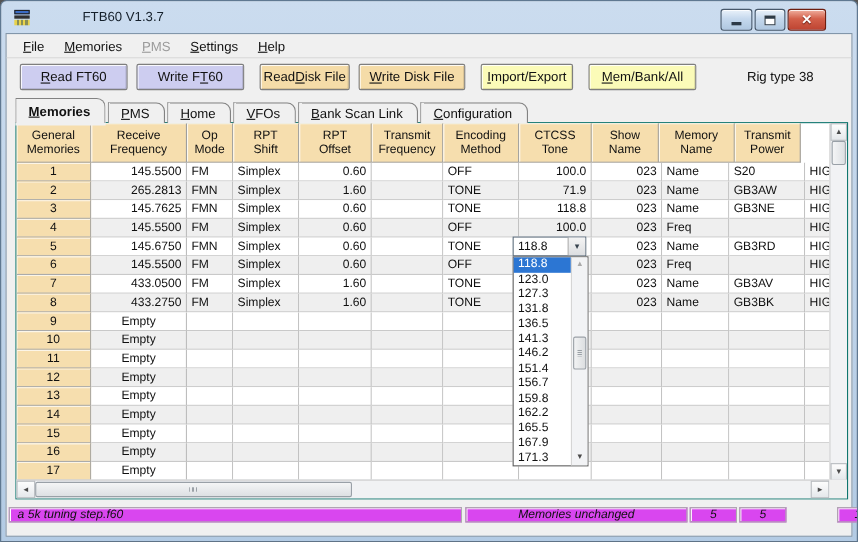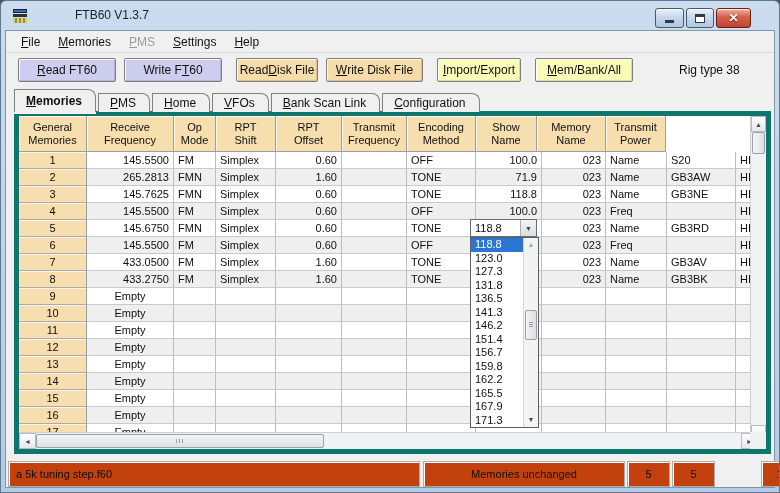--- a/index.html
+++ b/index.html
@@ -37,21 +37,21 @@
   .tbtn.lavender{background:#CDCDF0;} .tbtn.wheat{background:#F5DCA8;} .tbtn.yellow{background:#FBFBB8;}
   .rig-label{font-size:12px;color:#111;}
   
   .tabs{position:absolute;left:8px;top:58px;height:23px;display:flex;align-items:flex-end;z-index:3;}
   .tab{position:relative;height:19px;padding:2px 13px 0 11px;font-size:12px;color:#111;background:#F0F0F0;
        border:1px solid #828282;border-bottom:none;border-top-right-radius:8px;margin-right:2px;}
   .tab.selected{height:23px;font-weight:bold;padding-top:4px;z-index:4;background:#F0F0F0;
        box-shadow:0 2px 0 #F0F0F0;}
   .tab u{text-decoration:underline;}
   
-  .grid{position:absolute;left:8px;top:80px;width:757px;height:343px;border:5px solid #0f766e;background:#fff;}
+  .grid{position:absolute;left:8px;top:80px;width:757px;height:343px;border:1px solid #0f766e;background:#fff;}
   .grid-cols{position:absolute;left:0;top:0;width:739px;height:325px;overflow:hidden;}
   .hdr-row{display:flex;height:36px;}
   .hdr-cell{flex:none;background:#F6DEAE;border-right:1px solid #9E9E9E;border-bottom:1px solid #9E9E9E;
             box-shadow:inset 1px 1px 0 rgba(255,255,255,.8);display:flex;flex-direction:column;
             align-items:center;justify-content:center;font-size:11px;line-height:13px;color:#101010;overflow:hidden;white-space:nowrap;}
   .g-row{display:flex;height:17px;}
   .g-cell{flex:none;border-right:1px solid #BDBDBD;border-bottom:1px solid #C9C9C9;font-size:11px;
           line-height:16px;color:#101010;overflow:hidden;white-space:nowrap;padding:0 4px;background:#fff;}
   .g-row.alt .g-cell{background:#EFEFEF;}
   .g-cell.rownum{background:#F6DEAE !important;border-right:1px solid #9E9E9E;border-bottom:1px solid #ABABAB;
@@ -87,22 +87,22 @@
   .hscroll{position:absolute;left:0;bottom:0;width:739px;height:17px;background:#F1F2F4;border-top:1px solid #CFCFCF;}
   .hscroll .lt{left:0;top:0;bottom:0;width:17px;line-height:16px;font-size:7px;}
   .hscroll .rt{left:auto;right:0;top:0;bottom:0;width:17px;line-height:16px;font-size:7px;}
   .hthumb{position:absolute;top:1px;bottom:1px;left:17px;width:288px;background:linear-gradient(#F4F5F6,#DDE0E3);
           border:1px solid #99A0A7;border-radius:2px;}
   .hthumb::after{content:"";position:absolute;top:4px;bottom:4px;left:50%;width:8px;margin-left:-4px;
           background:repeating-linear-gradient(90deg,#9AA0A6 0 1px,transparent 1px 3px);}
   .corner{position:absolute;right:0;bottom:0;width:16px;height:17px;background:#F0F0F0;}
   
   .statusbar{position:absolute;left:0;bottom:3px;width:100%;height:24px;}
-  .spanel{position:absolute;top:1px;height:26px;border:1px solid #ACACAC;background:#c2410c;
-          box-shadow:inset 1px 1px 0 #FFF;font-size:11px;color:#101010;display:flex;align-items:center;}
+  .spanel{position:absolute;top:1px;height:14px;border:1px solid #ACACAC;background:#d946ef;
+          box-shadow:inset 1px 1px 0 #FFF;font-size:11px;color:#101010;display:flex;align-items:center;font-style:italic;}
   .spanel.p1{left:2px;width:412px;padding-left:7px;}
   .spanel.p2{left:417px;width:202px;justify-content:center;}
   .spanel.p3{left:621px;width:43px;justify-content:center;}
   .spanel.p4{left:666px;width:43px;justify-content:center;}
   .spanel.p5{left:711px;width:59px;justify-content:center;margin-left:44px;}
 </style>
 </head>
 <body>
 
 <div class="window">
@@ -178,20 +178,24 @@
               <div>RPT</div>
               <div>Offset</div>
             </div>
             <div class="hdr-cell" style="width: 65px;">
               <div>Transmit</div>
               <div>Frequency</div>
             </div>
             <div class="hdr-cell" style="width: 69px;">
               <div>Encoding</div>
               <div>Method</div>
+            </div>
+            <div class="hdr-cell" style="width: 66px;">
+              <div>CTCSS</div>
+              <div>Tone</div>
             </div>
             <div class="hdr-cell" style="width: 61px;">
               <div>Show</div>
               <div>Name</div>
             </div>
             <div class="hdr-cell" style="width: 69px;">
               <div>Memory</div>
               <div>Name</div>
             </div>
             <div class="hdr-cell" style="width: 60px;">

